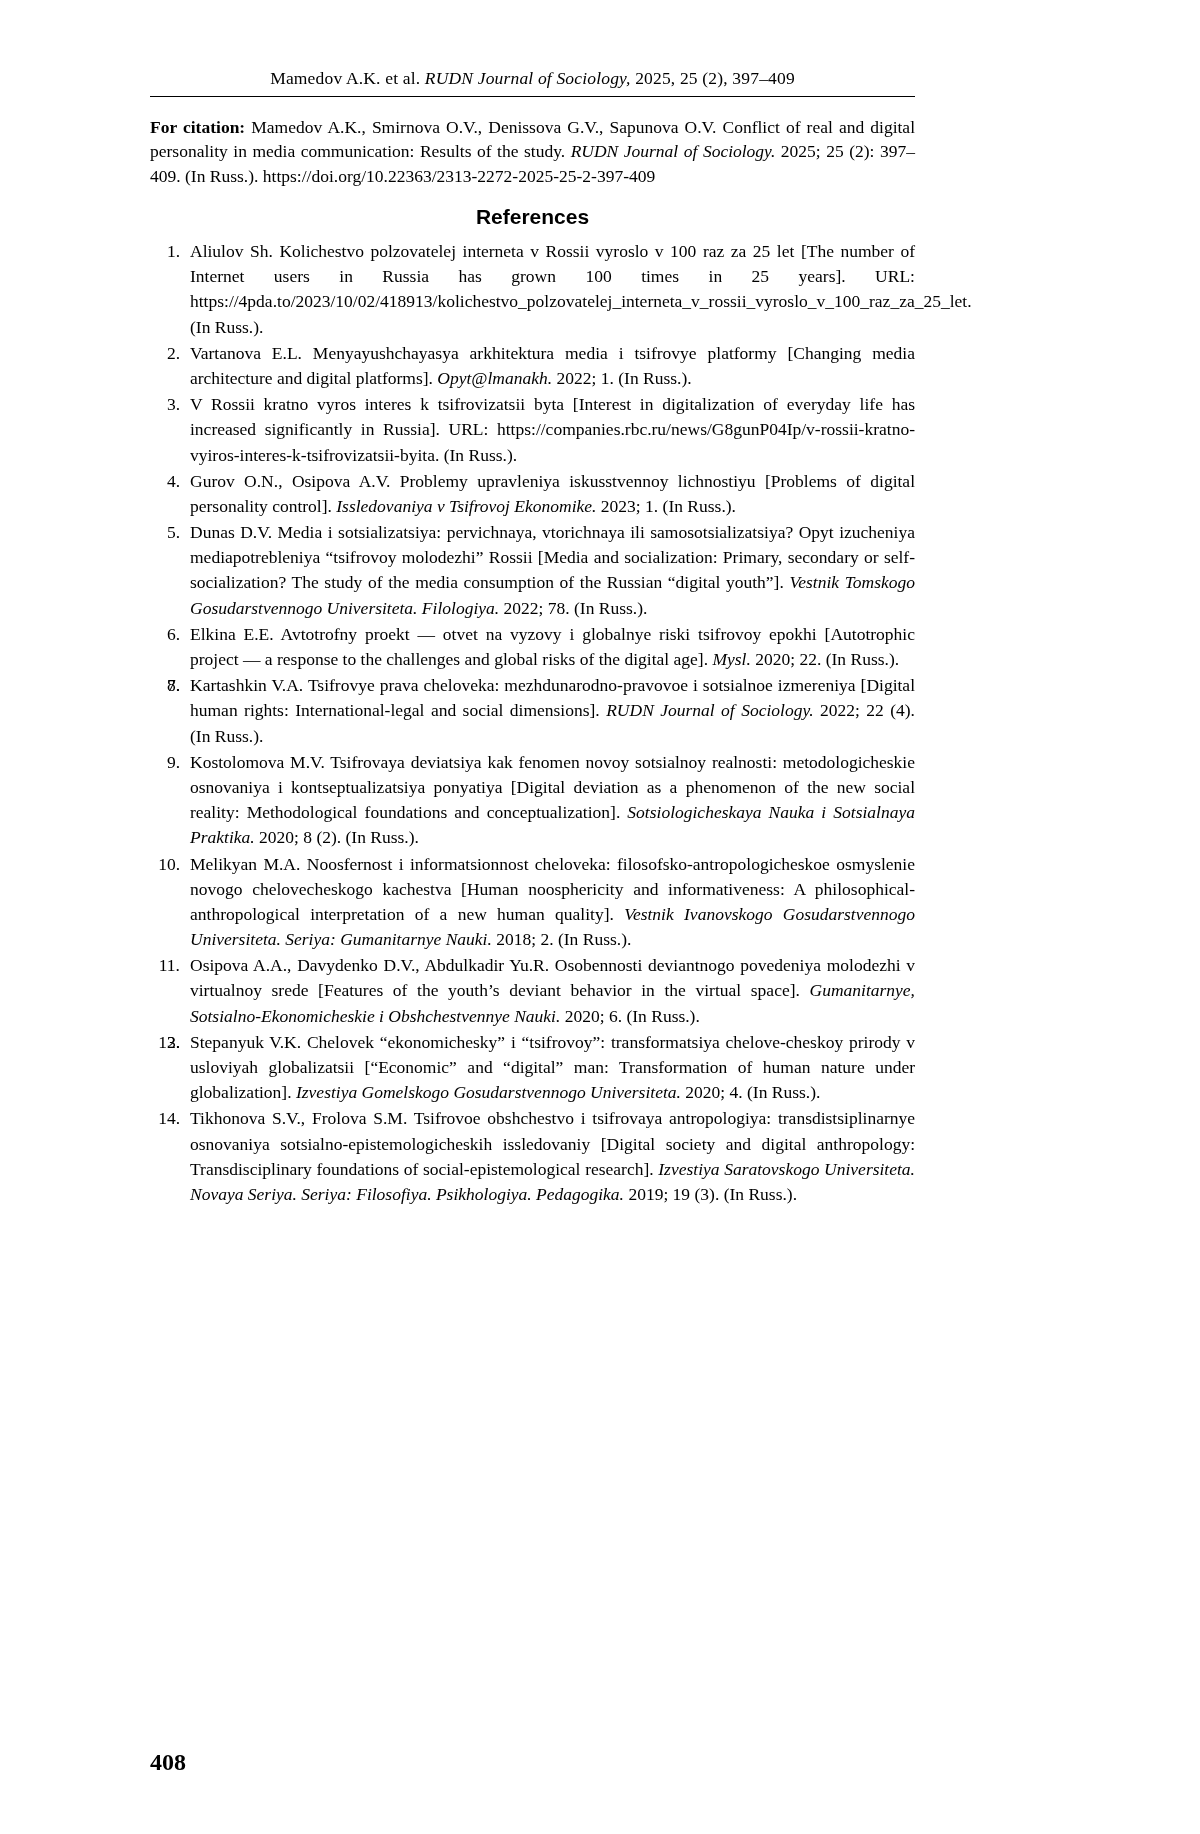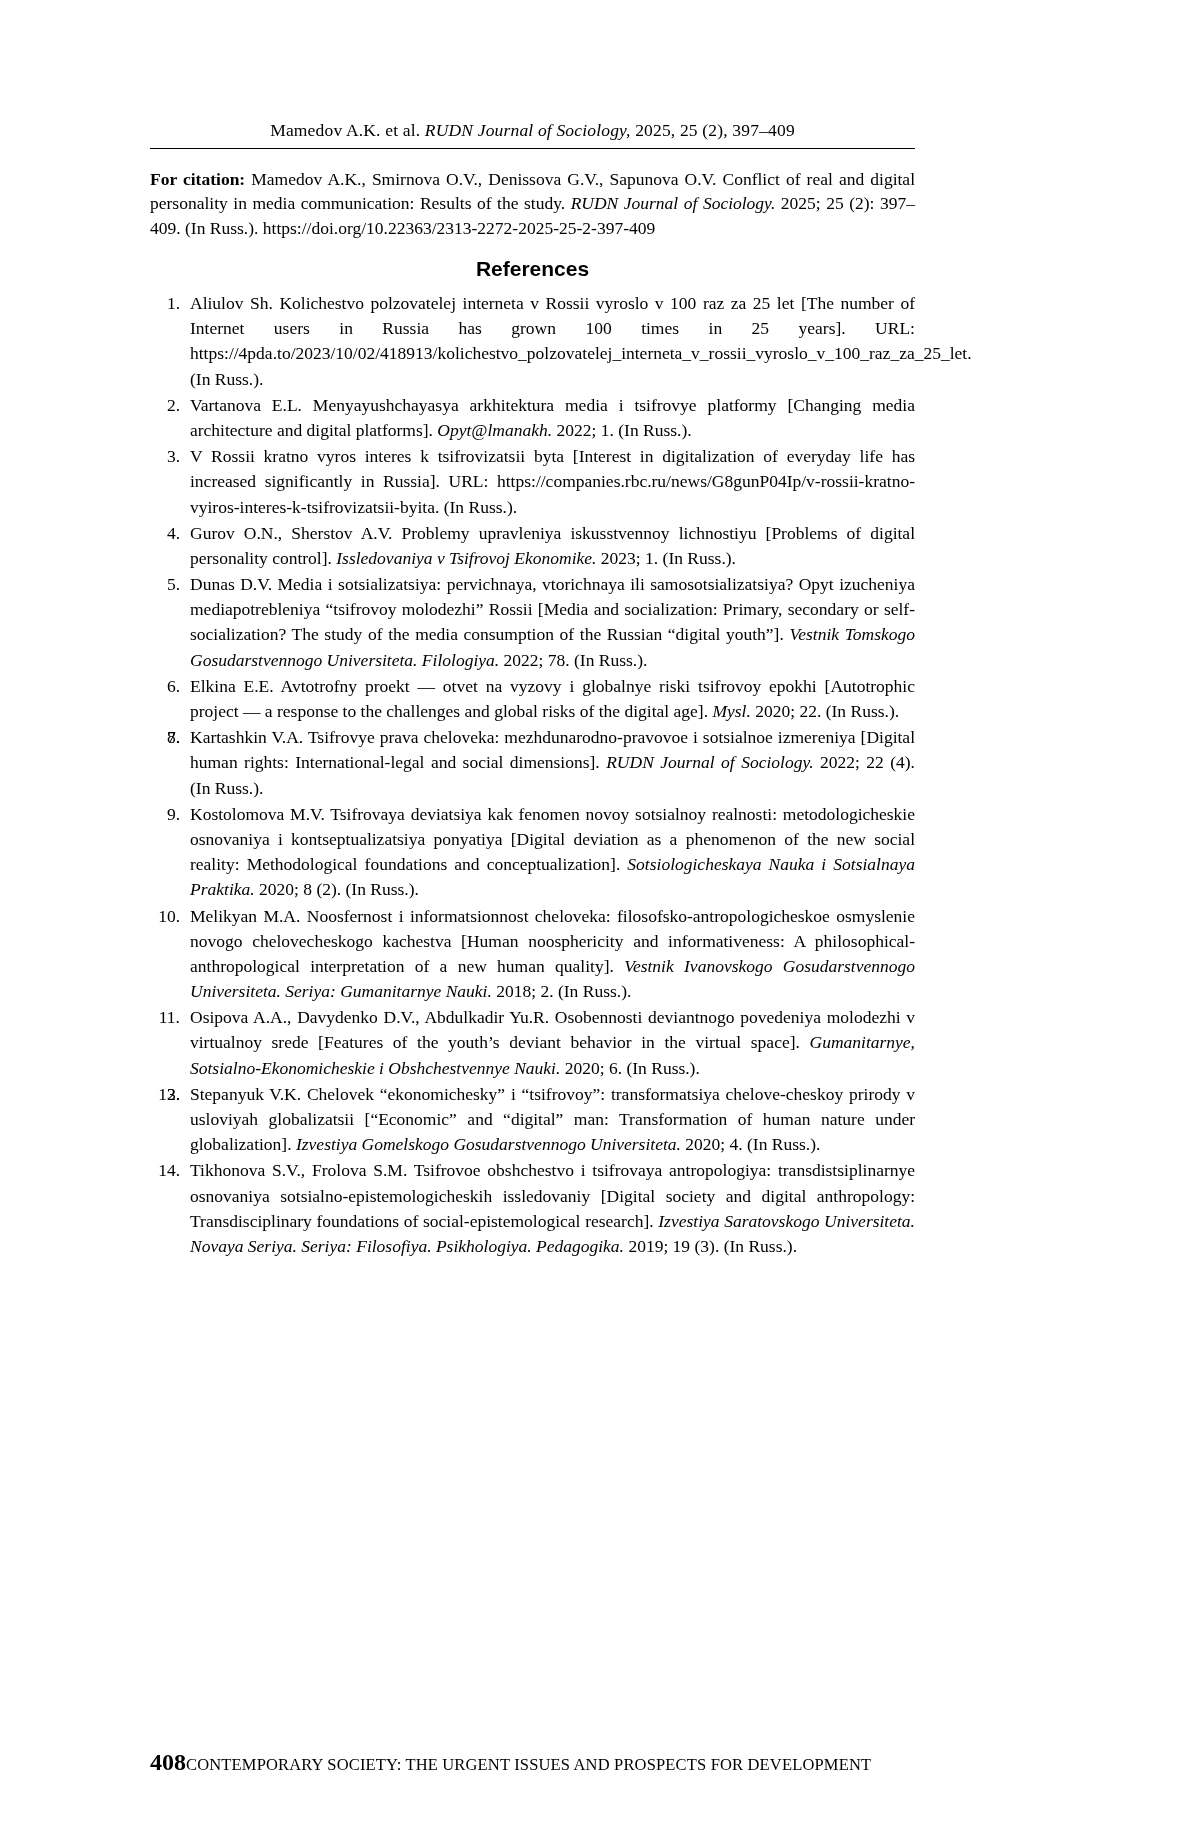--- a/index.html
+++ b/index.html
@@ -12,21 +12,21 @@
     min-height: 1834px;
     font-family: "Liberation Serif", serif;
     color: #000000;
     -webkit-font-smoothing: antialiased;
   }
   .page {
     position: relative;
     width: 1065px;
     min-height: 1834px;
     box-sizing: border-box;
-    padding: 120px 150px 60px 150px;
+    padding: 68px 150px 60px 150px;
   }
   .running-head {
     font-size: 17.5px;
     text-align: center;
     letter-spacing: 0.01em;
     margin-bottom: 7px;
   }
   .running-head .italic {
     font-style: italic;
   }
@@ -109,31 +109,30 @@
   <p class="citation">
     <span class="label">For citation:</span><span> Mamedov A.K., Smirnova O.V., Denissova G.V., Sapunova O.V. Conflict of real and digital personality in media communication: Results of the study. </span><span class="italic">RUDN Journal of Sociology.</span><span> 2025; 25 (2): 397–409. (In Russ.). https://doi.org/10.22363/2313-2272-2025-25-2-397-409</span>
   </p>
 
   <h2 class="refs-title">References</h2>
 
   <ol class="reflist" id="reflist">
       <li><span class="num">1.</span><span>Aliulov Sh. Kolichestvo polzovatelej interneta v Rossii vyroslo v 100 raz za 25 let [The number of Internet users in Russia has grown 100 times in 25 years]. URL: https://4pda.to/2023/10/02/418913/kolichestvo_polzovatelej_interneta_v_rossii_vyroslo_v_100_raz_za_25_let. (In Russ.).</span></li>
       <li><span class="num">2.</span><span>Vartanova E.L. Menyayushchayasya arkhitektura media i tsifrovye platformy [Changing media architecture and digital platforms]. </span><span class="it">Opyt@lmanakh.</span><span> 2022; 1. (In Russ.).</span></li>
       <li><span class="num">3.</span><span>V Rossii kratno vyros interes k tsifrovizatsii byta [Interest in digitalization of everyday life has increased significantly in Russia]. URL: https://companies.rbc.ru/news/G8gunP04Ip/v-rossii-kratno-vyiros-interes-k-tsifrovizatsii-byita. (In Russ.).</span></li>
-      <li><span class="num">4.</span><span>Gurov O.N., Sherstov A.V. Problemy upravleniya iskusstvennoy lichnostiyu [Problems of digital personality control]. </span><span class="it">Issledovaniya v Tsifrovoj Ekonomike.</span><span> 2023; 1. (In Russ.).</span></li>
+      <li><span class="num">4.</span><span>Gurov O.N., Osipova A.V. Problemy upravleniya iskusstvennoy lichnostiyu [Problems of digital personality control]. </span><span class="it">Issledovaniya v Tsifrovoj Ekonomike.</span><span> 2023; 1. (In Russ.).</span></li>
       <li><span class="num">5.</span><span>Dunas D.V. Media i sotsializatsiya: pervichnaya, vtorichnaya ili samosotsializatsiya? Opyt izucheniya mediapotrebleniya “tsifrovoy molodezhi” Rossii [Media and socialization: Primary, secondary or self-socialization? The study of the media consumption of the Russian “digital youth”]. </span><span class="it">Vestnik Tomskogo Gosudarstvennogo Universiteta. Filologiya.</span><span> 2022; 78. (In Russ.).</span></li>
       <li><span class="num">6.</span><span>Elkina E.E. Avtotrofny proekt — otvet na vyzovy i globalnye riski tsifrovoy epokhi [Autotrophic project — a response to the challenges and global risks of the digital age]. </span><span class="it">Mysl.</span><span> 2020; 22. (In Russ.).</span></li>
       <li><span class="num">7.</span></li>
       <li><span class="num">8.</span><span>Kartashkin V.A. Tsifrovye prava cheloveka: mezhdunarodno-pravovoe i sotsialnoe izmereniya [Digital human rights: International-legal and social dimensions]. </span><span class="it">RUDN Journal of Sociology.</span><span> 2022; 22 (4). (In Russ.).</span></li>
       <li><span class="num">9.</span><span>Kostolomova M.V. Tsifrovaya deviatsiya kak fenomen novoy sotsialnoy realnosti: metodologicheskie osnovaniya i kontseptualizatsiya ponyatiya [Digital deviation as a phenomenon of the new social reality: Methodological foundations and conceptualization]. </span><span class="it">Sotsiologicheskaya Nauka i Sotsialnaya Praktika.</span><span> 2020; 8 (2). (In Russ.).</span></li>
       <li><span class="num">10.</span><span>Melikyan M.A. Noosfernost i informatsionnost cheloveka: filosofsko-antropologicheskoe osmyslenie novogo chelovecheskogo kachestva [Human noosphericity and informativeness: A philosophical-anthropological interpretation of a new human quality]. </span><span class="it">Vestnik Ivanovskogo Gosudarstvennogo Universiteta. Seriya: Gumanitarnye Nauki.</span><span> 2018; 2. (In Russ.).</span></li>
       <li><span class="num">11.</span><span>Osipova A.A., Davydenko D.V., Abdulkadir Yu.R. Osobennosti deviantnogo povedeniya molodezhi v virtualnoy srede [Features of the youth’s deviant behavior in the virtual space]. </span><span class="it">Gumanitarnye, Sotsialno-Ekonomicheskie i Obshchestvennye Nauki.</span><span> 2020; 6. (In Russ.).</span></li>
       <li><span class="num">2.</span></li>
       <li><span class="num">13.</span><span>Stepanyuk V.K. Chelovek “ekonomichesky” i “tsifrovoy”: transformatsiya chelove-cheskoy prirody v usloviyah globalizatsii [“Economic” and “digital” man: Transformation of human nature under globalization]. </span><span class="it">Izvestiya Gomelskogo Gosudarstvennogo Universiteta.</span><span> 2020; 4. (In Russ.).</span></li>
       <li><span class="num">14.</span><span>Tikhonova S.V., Frolova S.M. Tsifrovoe obshchestvo i tsifrovaya antropologiya: transdistsiplinarnye osnovaniya sotsialno-epistemologicheskih issledovaniy [Digital society and digital anthropology: Transdisciplinary foundations of social-epistemological research]. </span><span class="it">Izvestiya Saratovskogo Universiteta. Novaya Seriya. Seriya: Filosofiya. Psikhologiya. Pedagogika.</span><span> 2019; 19 (3). (In Russ.).</span></li>
     </ol>
 
   <div class="footer">
     <span class="folio">408</span>
-    <span class="footer-title">CONTEMPORARY SOCIETY: THE URGENT ISSUES AND PROSPECTS FOR DEVELOPMENT</span>
   </div>
 
 </div>
 
 </body></html>

